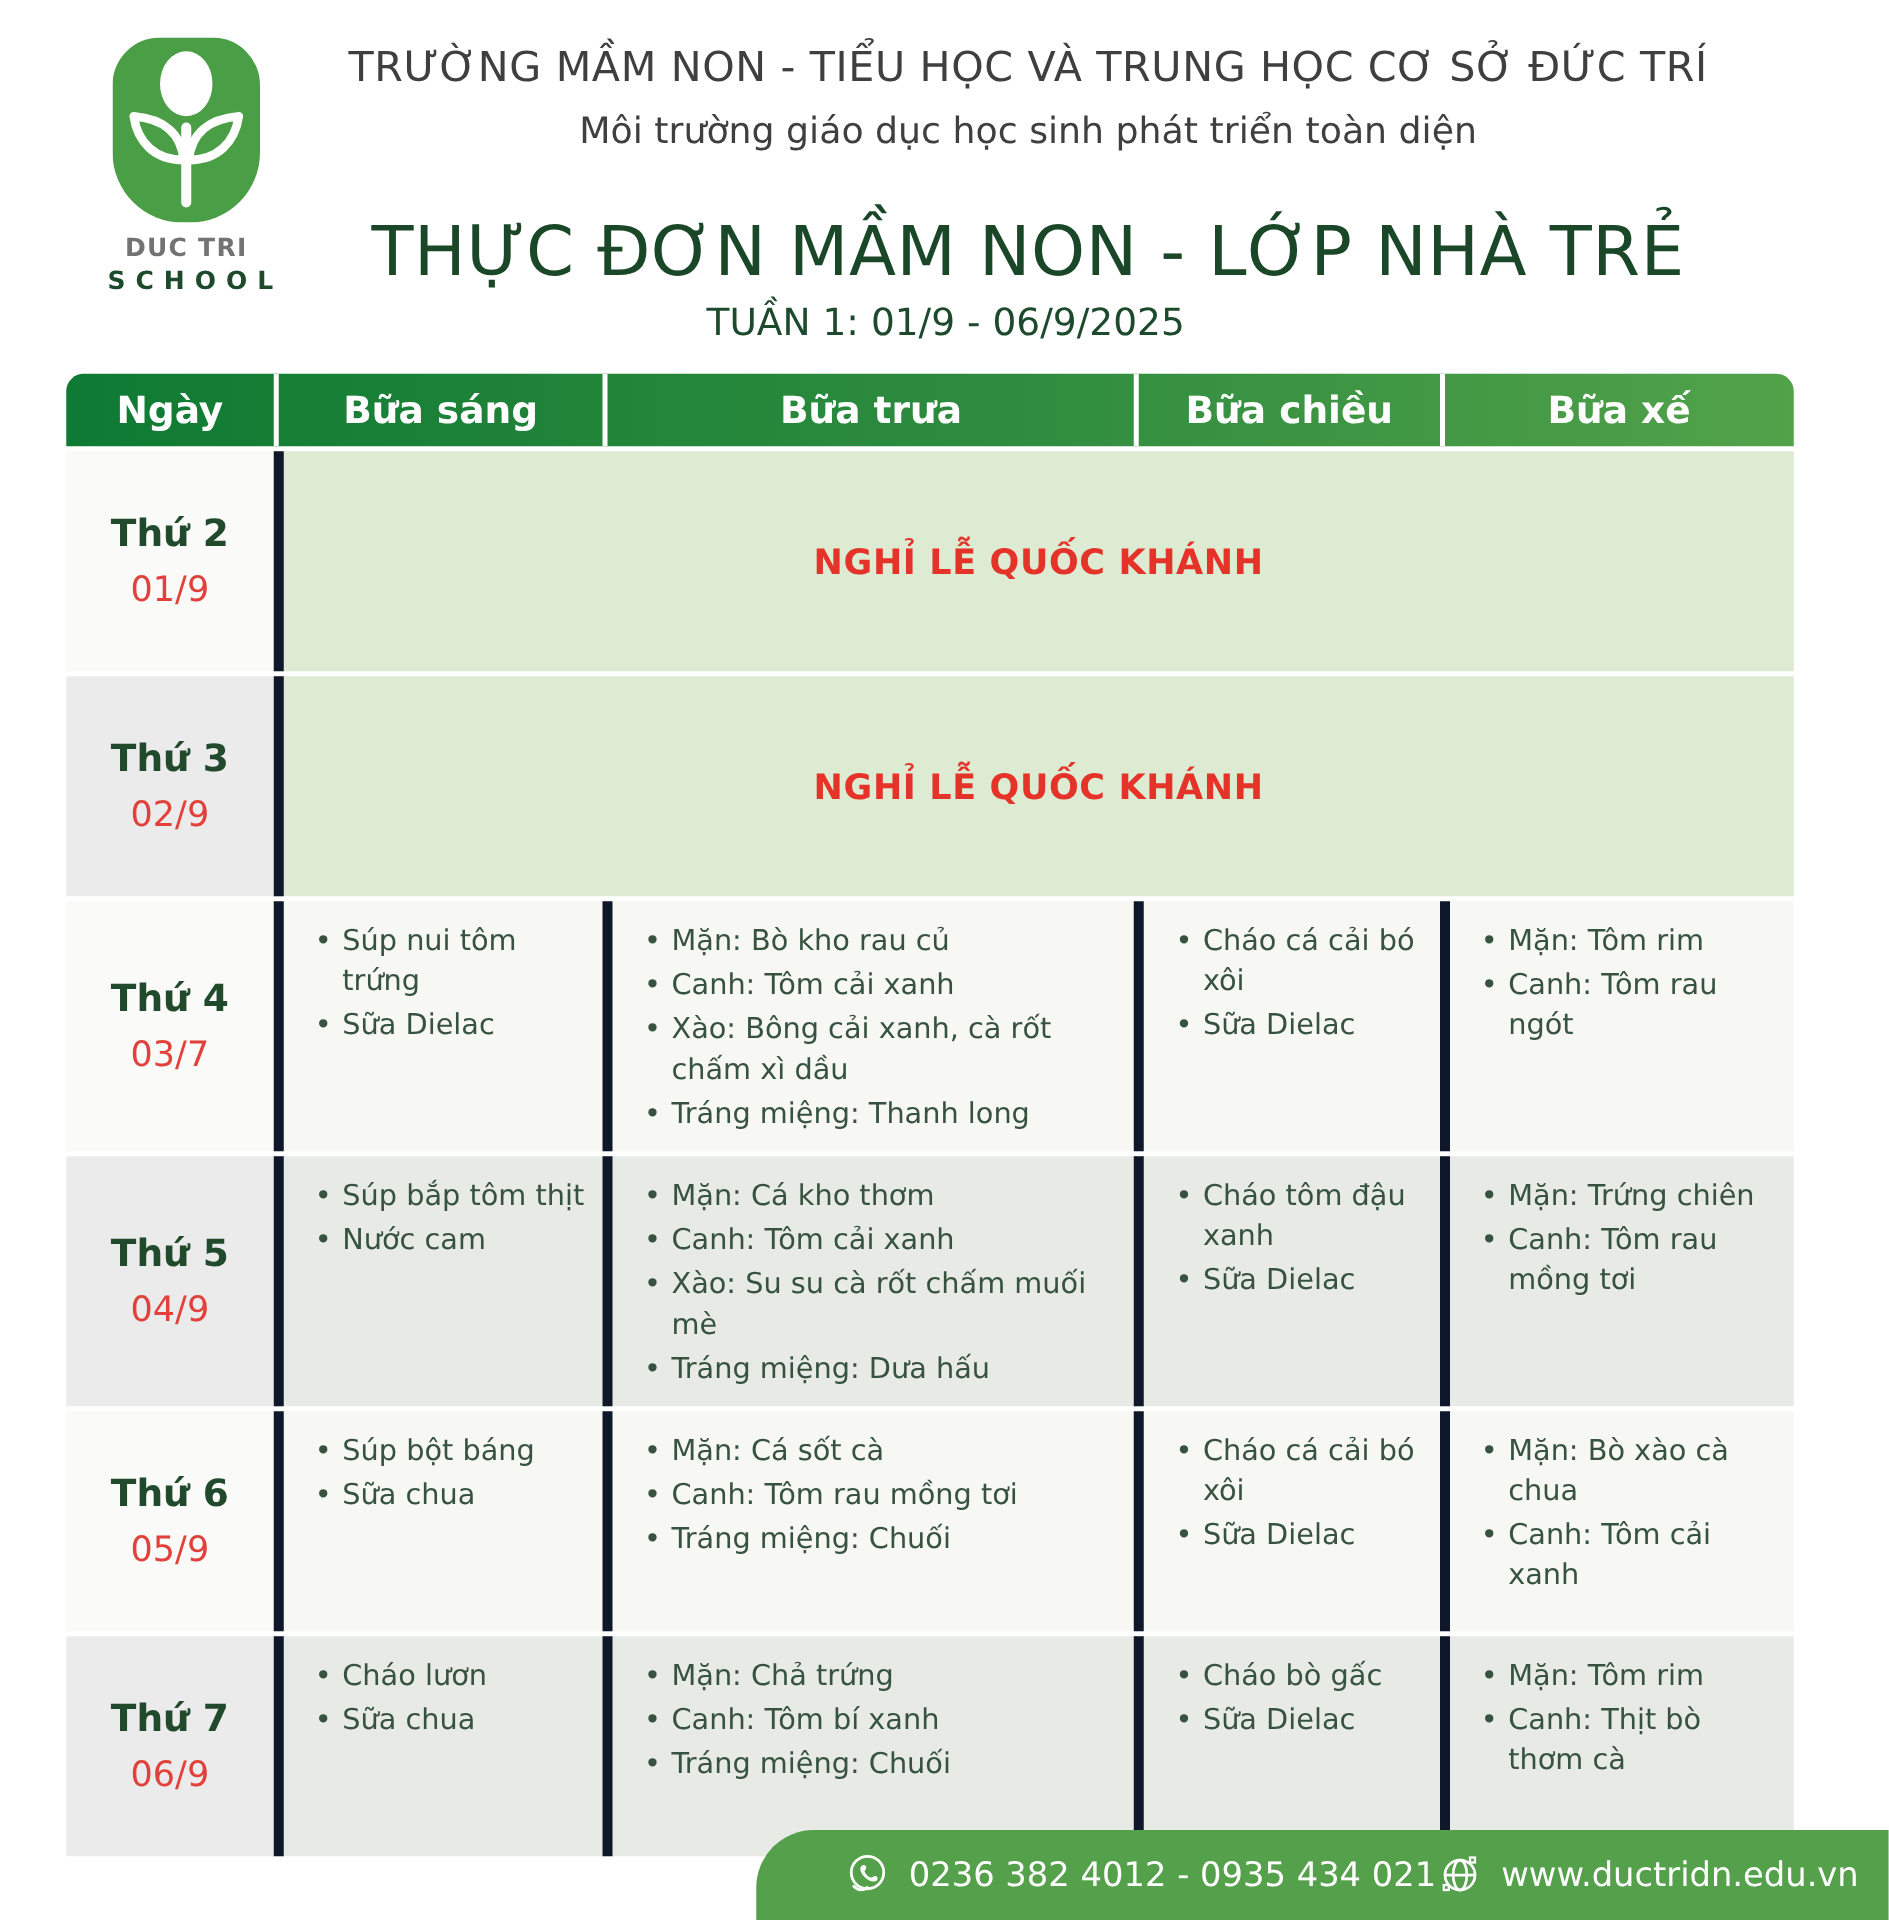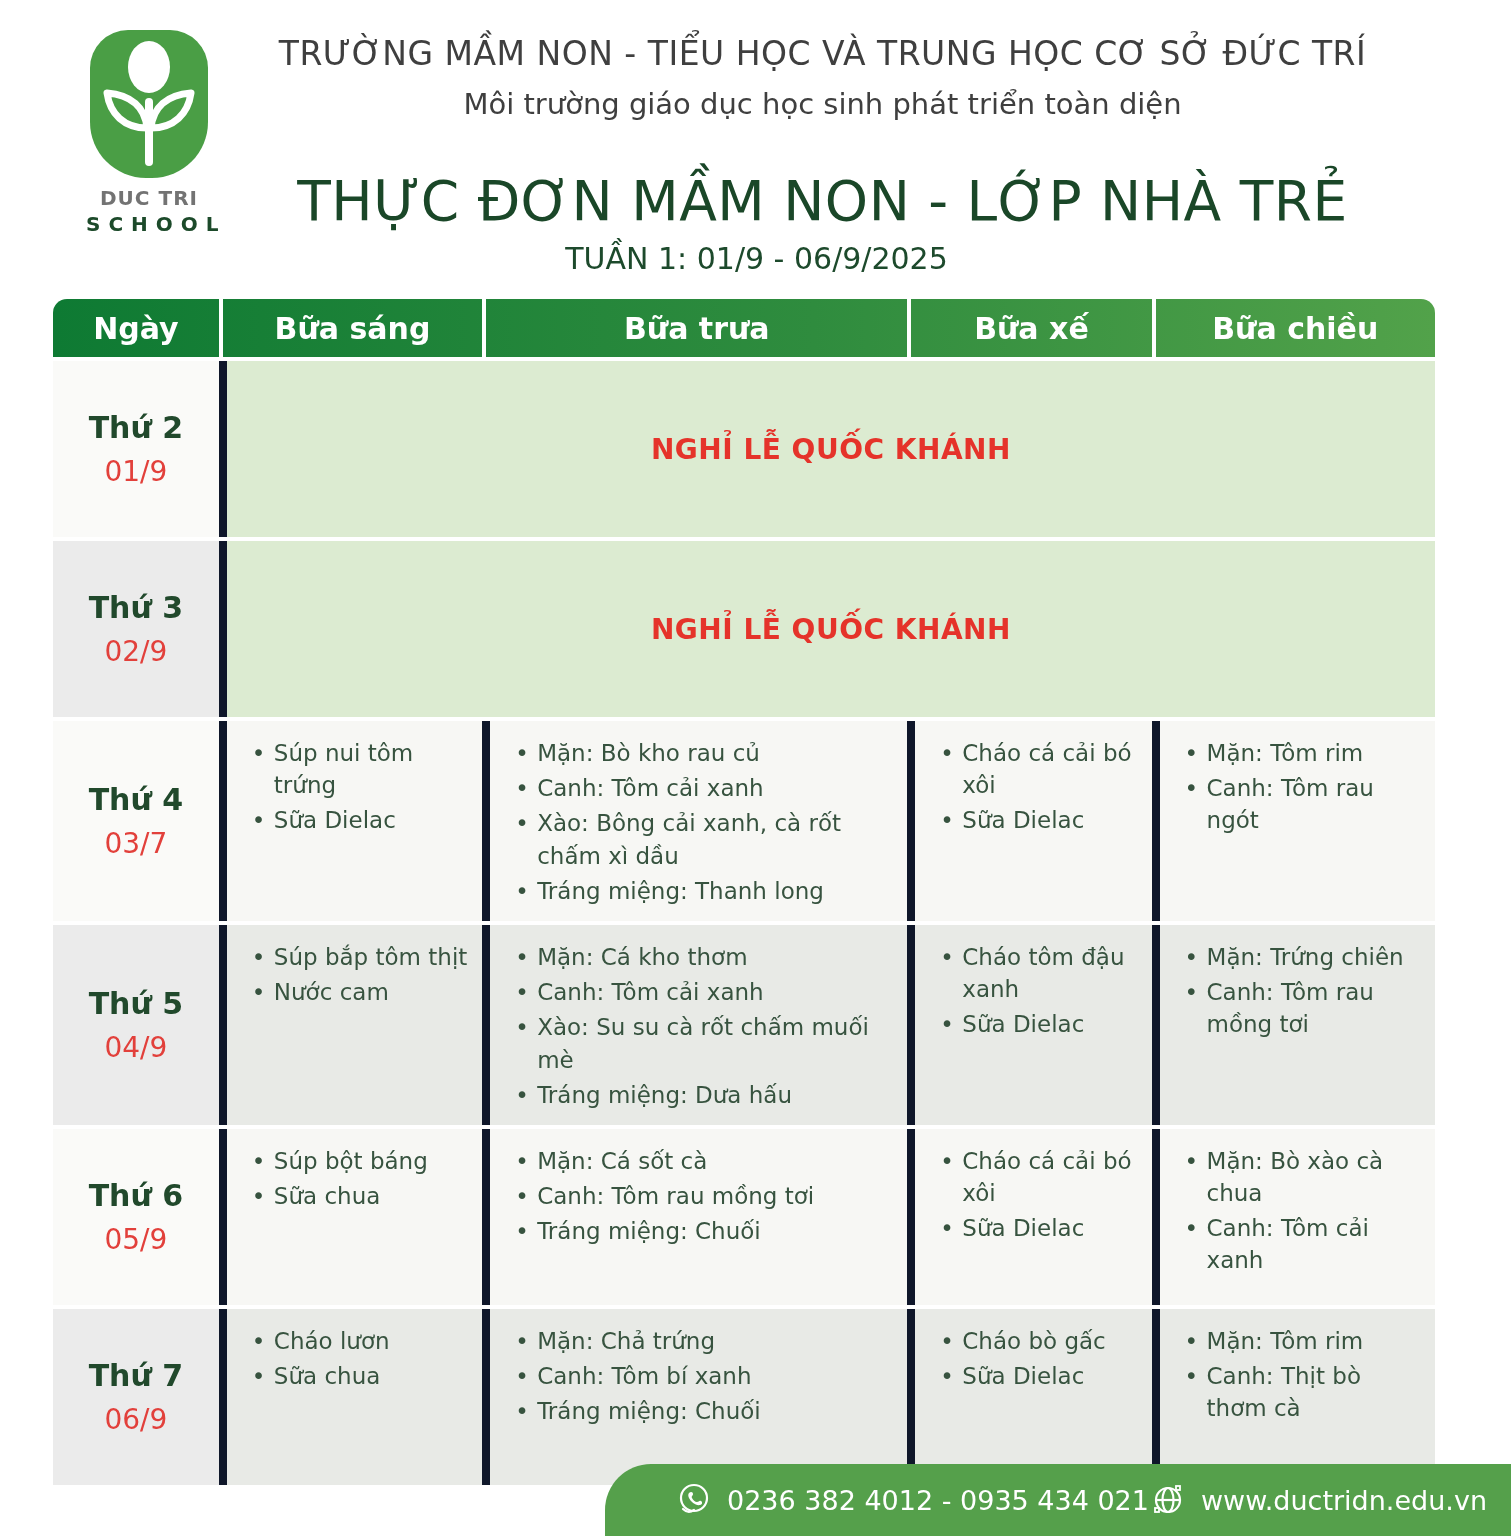--- a/index.html
+++ b/index.html
@@ -93,22 +93,22 @@
     <div class="school-tagline">Môi trường giáo dục học sinh phát triển toàn diện</div>
     <div class="doc-title">THỰC ĐƠN MẦM NON - LỚP NHÀ TRẺ</div>
     <div class="doc-week">TUẦN 1: 01/9 - 06/9/2025</div>
   </div>
 
   <div class="menu-table">
     <div class="t-header">
       <div class="h-cell">Ngày</div>
       <div class="h-cell">Bữa sáng</div>
       <div class="h-cell">Bữa trưa</div>
+      <div class="h-cell">Bữa chiều</div>
       <div class="h-cell">Bữa xế</div>
-      <div class="h-cell">Bữa chiều</div>
     </div>
     <div class="t-body">
         <div class="t-row row-light">
           <div class="cell day-cell">
             <div class="day">Thứ 2</div>
             <div class="date">01/9</div>
           </div>
           <div class="cell holiday-cell">NGHỈ LỄ QUỐC KHÁNH</div>
         </div>
         <div class="t-row row-gray">

